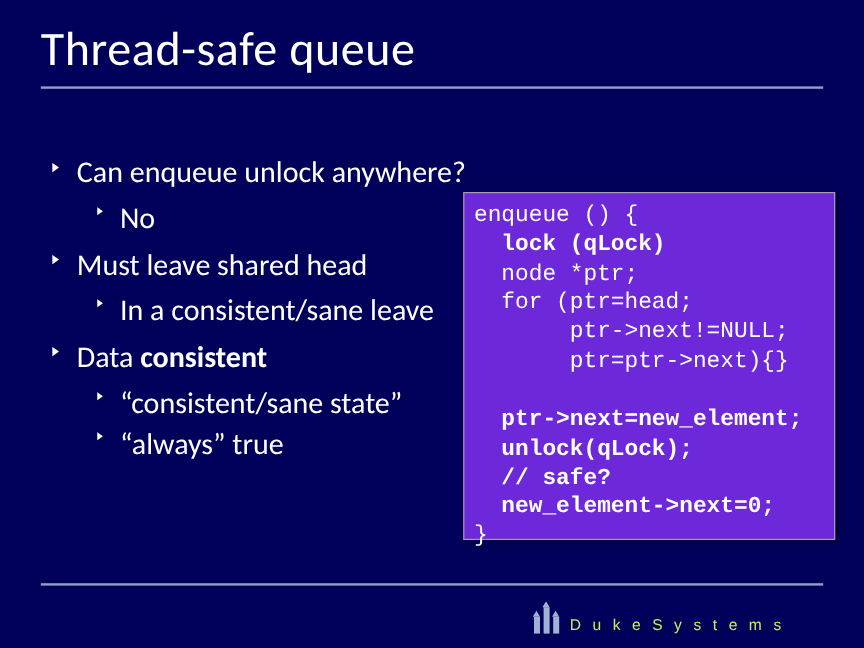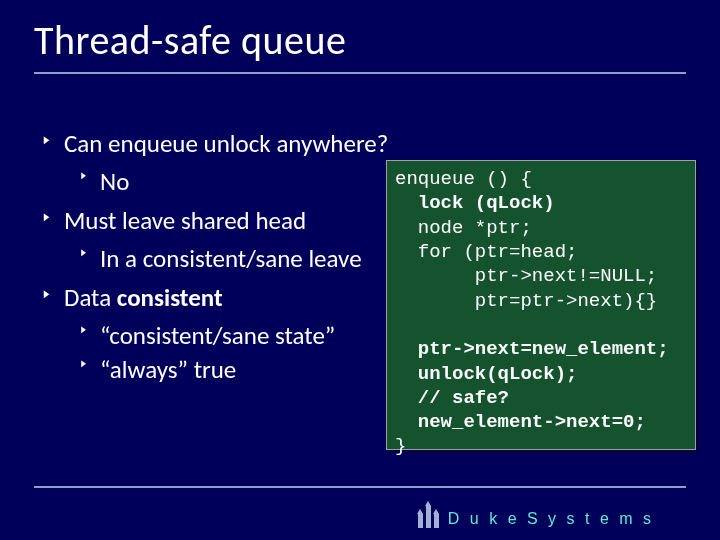--- a/index.html
+++ b/index.html
@@ -76,21 +76,21 @@
     color: #ffffff;
   }
   .bold { font-weight: 700; }
 
   .codebox {
     position: absolute;
     left: 386px;
     top: 160px;
     width: 310px;
     height: 290px;
-    background: #14532d;
+    background: #6d28d9;
     border: 1px solid #a0a0a0;
     box-shadow: 2px 2px 5px rgba(0,0,0,0.4);
     box-sizing: border-box;
     padding: 6px 8px;
     font-family: "Courier New", Courier, monospace;
     font-size: 19px;
     line-height: 1.28;
     color: #ffffff;
     white-space: pre;
   }
@@ -104,24 +104,24 @@
     height: 0;
     border-top: 2px solid #8fa0c8;
   }
   .footer-logo {
     position: absolute;
     right: 34px;
     bottom: 12px;
     display: flex;
     align-items: flex-end;
     gap: 8px;
-    color: #5eead4;
+    color: #bef264;
     font-family: "Trebuchet MS", sans-serif;
     letter-spacing: 3px;
-    font-size: 16px;
+    font-size: 13px;
   }
   .chapel {
     width: 22px;
     height: 30px;
     position: relative;
   }
   .chapel .tower {
     position: absolute;
     bottom: 0;
     width: 5px;

